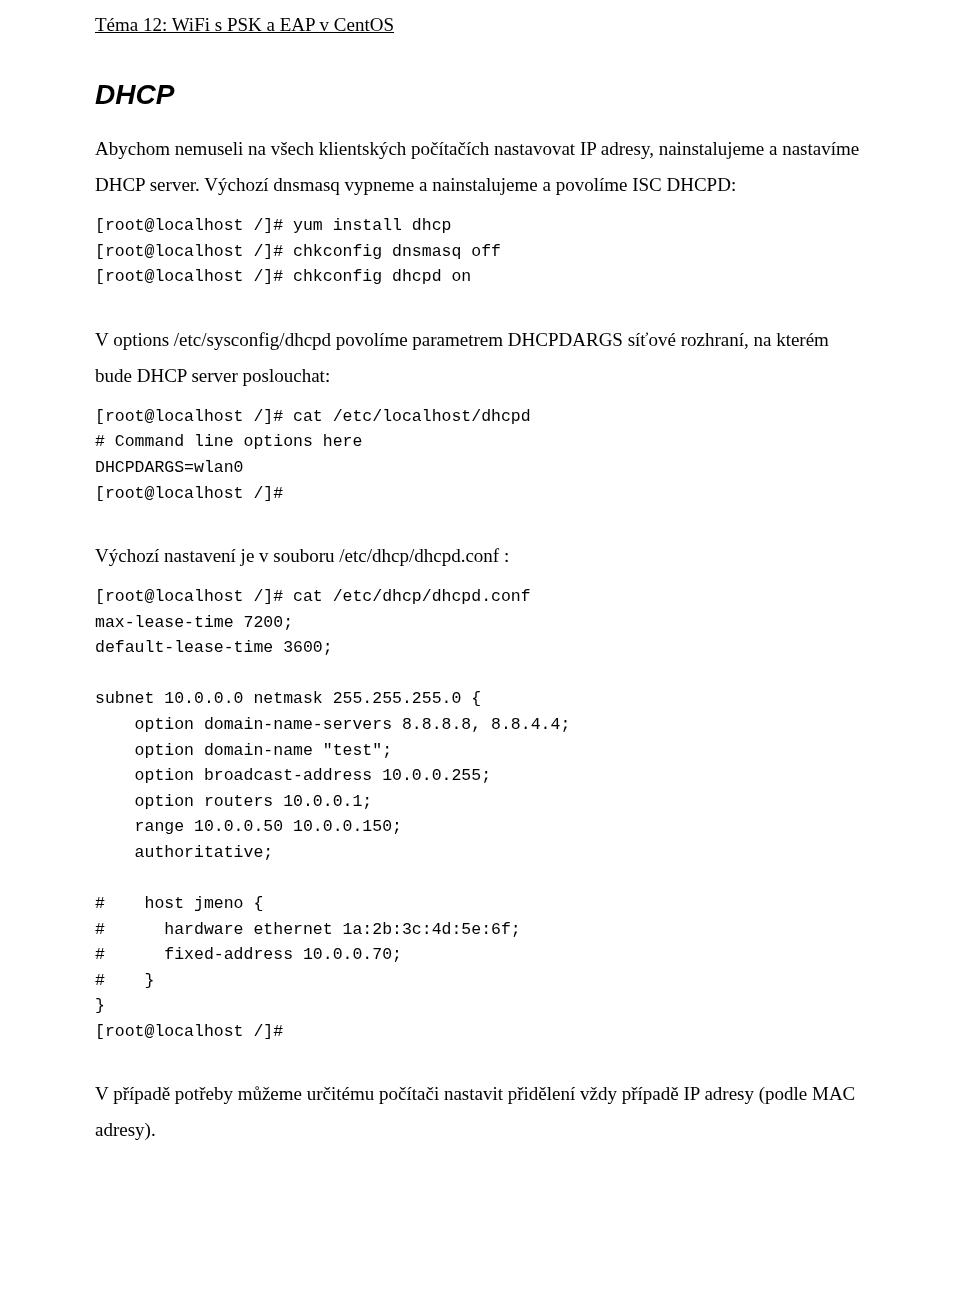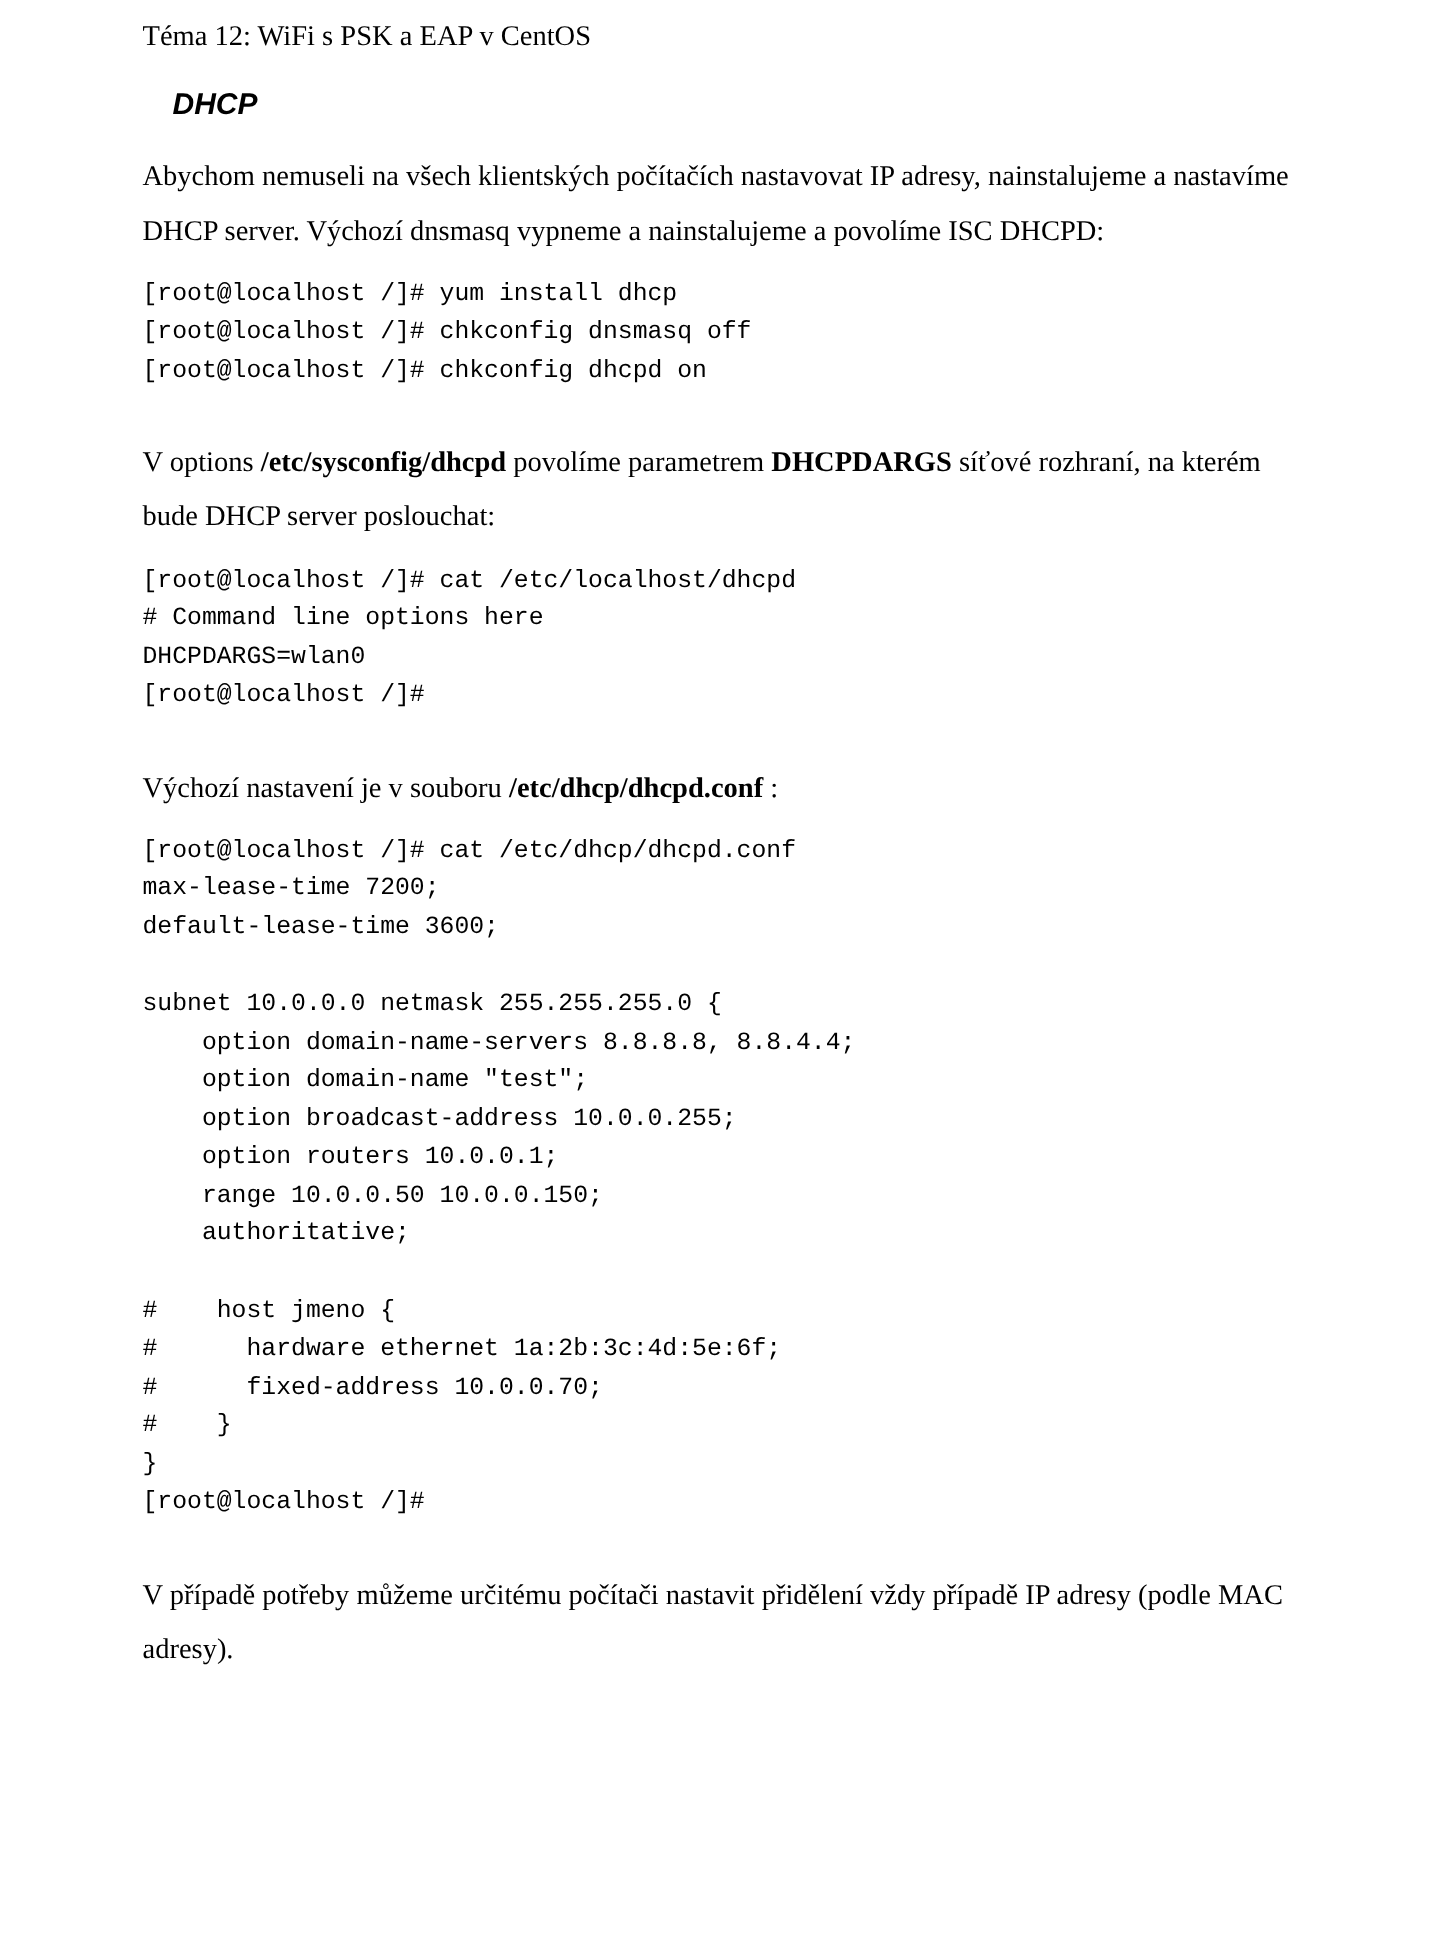--- a/index.html
+++ b/index.html
@@ -11,37 +11,37 @@
     width: 960px;
     min-height: 1291px;
     font-family: "Times New Roman", Times, serif;
     color: #000;
     box-sizing: border-box;
     padding: 10px 95px 30px 95px;
     line-height: 1.55;
   }
   .header-line {
     font-size: 19px;
-    margin-bottom: 16px;
+    margin-bottom: 34px;
+    text-decoration: underline;
   }
   .subtitle {
     font-family: Arial, Helvetica, sans-serif;
-    font-size: 20px;
+    font-size: 28px;
     font-weight: bold;
     font-style: italic;
     margin-bottom: 14px;
-    margin-left: 20px;
   }
   .para {
     font-size: 19px;
     margin: 0 0 10px 0;
     line-height: 1.9;
   }
   .bold {
-    font-weight: bold;
+    font-weight: normal;
   }
   .code {
     font-family: Liberation Mono, monospace;
     font-size: 16.5px;
     white-space: pre;
     line-height: 1.55;
     margin: 2px 0 18px 0;
   }
   .gap {
     height: 14px;

